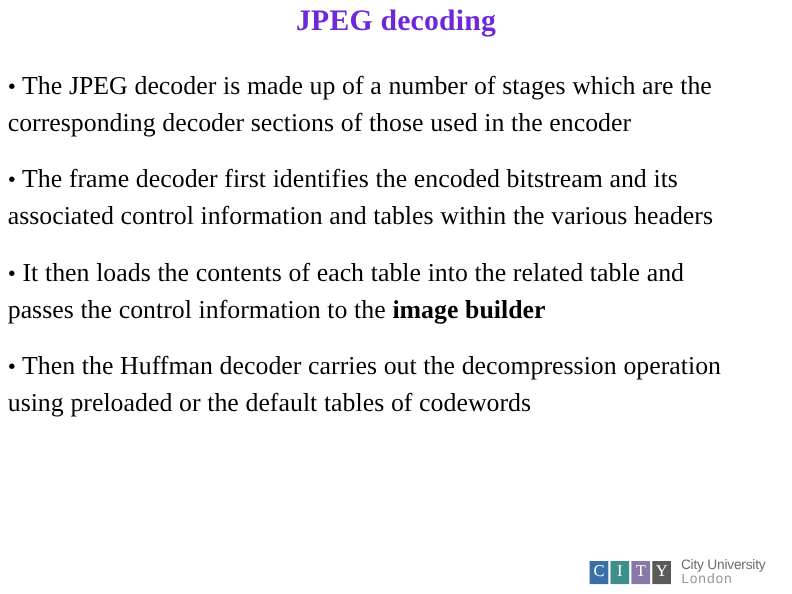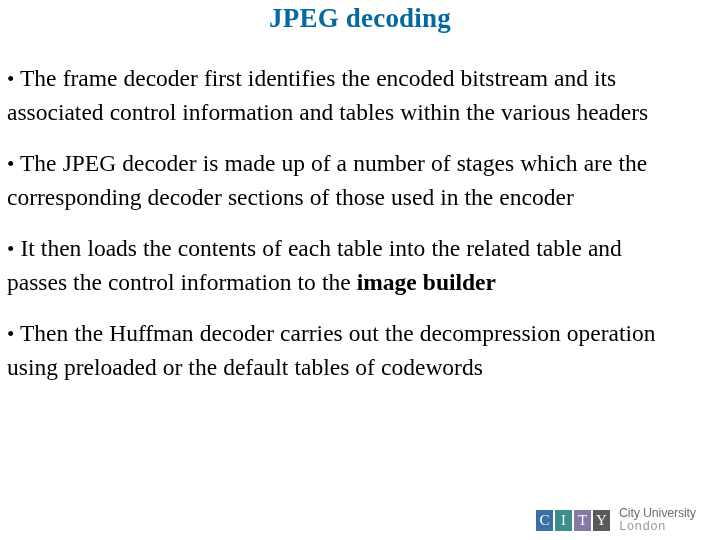--- a/index.html
+++ b/index.html
@@ -22,21 +22,21 @@
     position: absolute;
     left: 0;
     top: 2px;
     width: 720px;
     text-align: center;
     font-family: "Liberation Serif", "DejaVu Serif", serif;
     font-weight: bold;
     font-size: 27px;
     line-height: 32px;
     letter-spacing: 0.2px;
-    color: #0369a1;
+    color: #6d28d9;
     white-space: nowrap;
   }
 
   
   #body {
     position: absolute;
     left: 7px;
     top: 62px;
     width: 700px;
   }
@@ -113,23 +113,23 @@
 </style>
 </head>
 <body>
 
 <div id="slide" style="background-color: rgb(255, 255, 255); color: rgb(0, 0, 0);">
 
   <div id="slide-title">JPEG decoding</div>
 
   <div id="body">
 
+    <p class="bullet" id="bullet-1"><span class="dot">•</span> <span>The JPEG decoder is made up of a number of stages which are the corresponding decoder sections of those used in the encoder</span></p>
+
     <p class="bullet" id="bullet-2"><span class="dot">•</span> <span>The frame decoder first identifies the encoded bitstream and its associated control information and tables within the various headers</span></p>
-
-    <p class="bullet" id="bullet-1"><span class="dot">•</span> <span>The JPEG decoder is made up of a number of stages which are the corresponding decoder sections of those used in the encoder</span></p>
 
     <p class="bullet" id="bullet-3"><span class="dot">•</span> <span>It then loads the contents of each table into the related table and passes the control information to the </span><b>image builder</b><span></span></p>
 
     <p class="bullet" id="bullet-4"><span class="dot">•</span> <span>Then the Huffman decoder carries out the decompression operation using preloaded or the default tables of codewords</span></p>
 
   </div>
 
   <div id="logo">
     <div class="logo-squares">
       <div class="logo-sq" style="background-color: rgb(59, 111, 168);">C</div>

